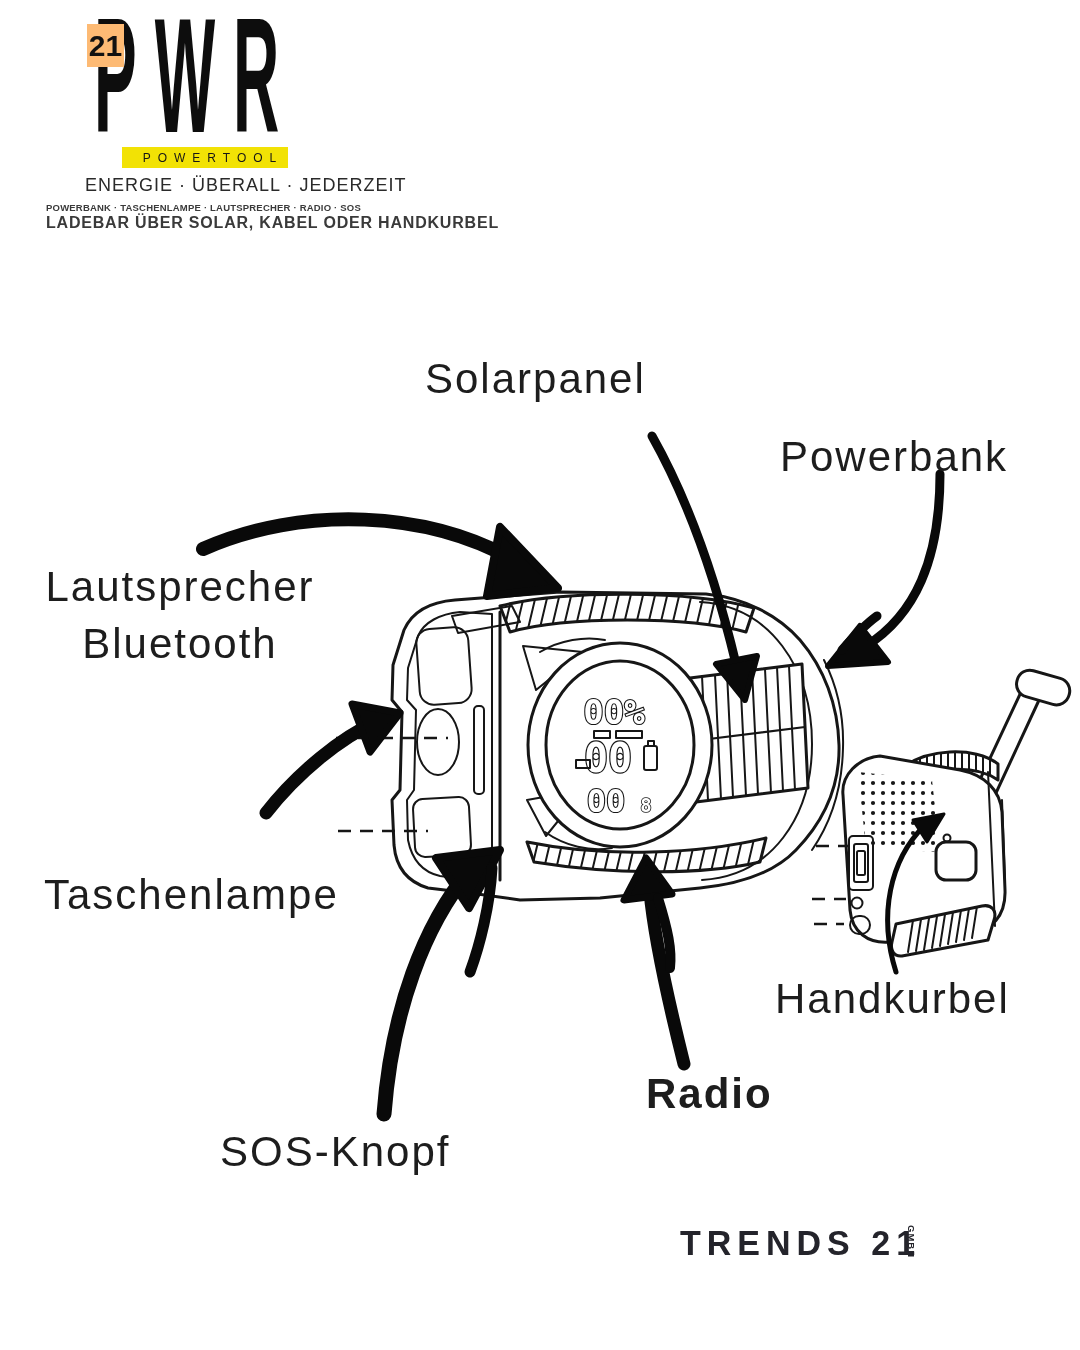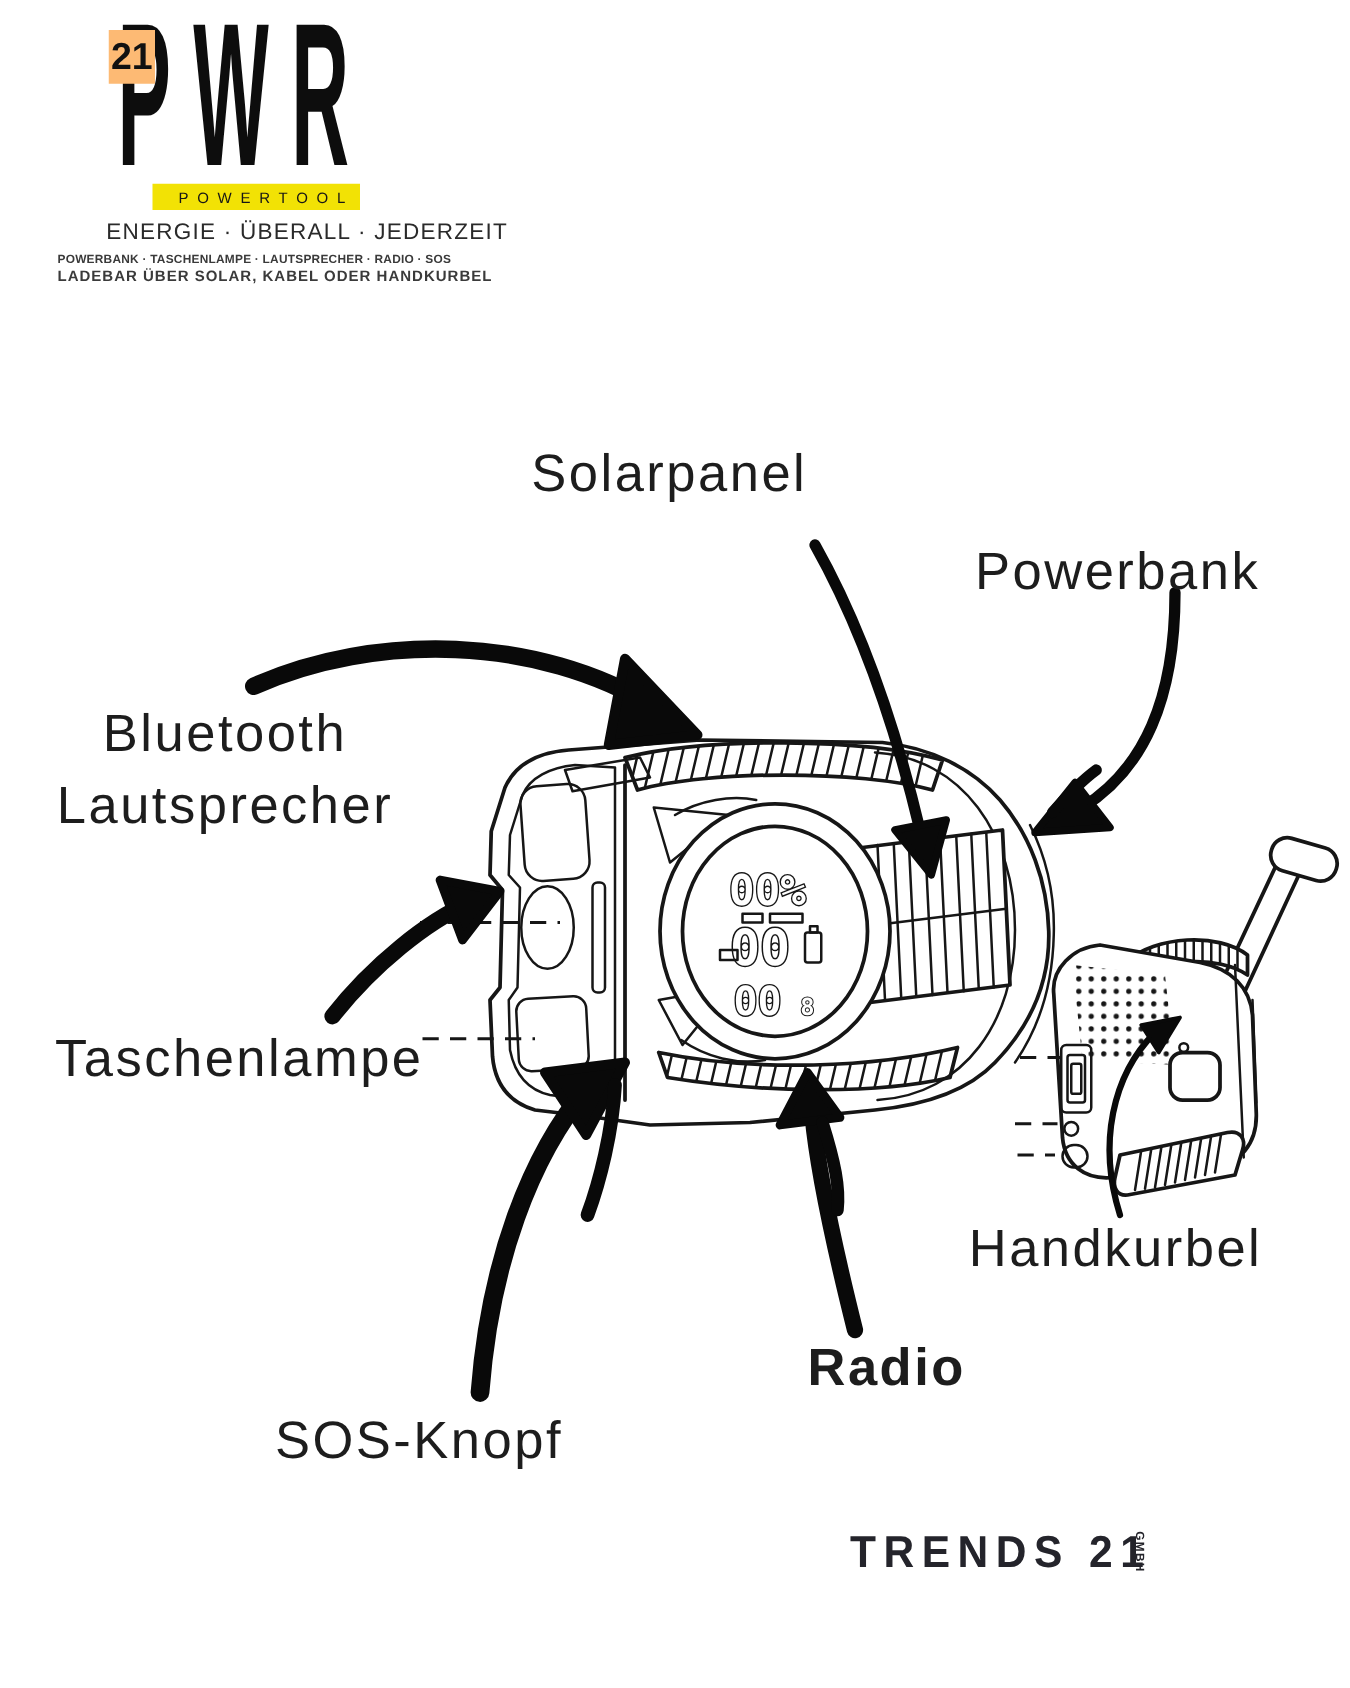--- a/index.html
+++ b/index.html
@@ -30,32 +30,32 @@
   }
   .tagline{
     left:45px;top:175px;font-size:18px;letter-spacing:1px;
     color:#2a2a2a;font-weight:400;white-space:nowrap;margin-left:40px;
   }
   .subline1{
     left:46px;top:202px;font-size:9.5px;letter-spacing:.2px;
     font-weight:700;color:#3a3a3a;white-space:nowrap;
   }
   .subline2{
-    left:46px;top:214px;font-size:12px;letter-spacing:.8px;
+    left:46px;top:214px;font-size:16px;letter-spacing:.8px;
     font-weight:700;color:#3a3a3a;white-space:nowrap;
   }
   
   .feat{
     font-size:42px;font-weight:300;letter-spacing:2px;color:#1d1d1d;
     white-space:nowrap;line-height:1;
   }
   .lbl-solarpanel{left:425px;top:358px;}
   .lbl-powerbank{left:780px;top:436px;}
   .lbl-bluetooth{left:20px;top:558px;width:320px;text-align:center;line-height:57px;}
-  .lbl-taschenlampe{left:44px;top:826px;}
+  .lbl-taschenlampe{left:44px;top:874px;}
   .lbl-sos{left:220px;top:1131px;}
   .lbl-radio{left:646px;top:1073px;font-weight:bold;}
   .lbl-handkurbel{left:775px;top:978px;}
   
   .trends{
     left:680px;top:1222px;font-size:34px;font-weight:700;
     letter-spacing:6px;color:#24242b;white-space:nowrap;transform:scaleY(1.05);transform-origin:left top;
   }
   .gmbh{
     left:906px;top:1225px;font-size:9.5px;font-weight:700;color:#24242b;
@@ -218,22 +218,22 @@
 <div class="abs badge21">21</div>
 <div class="abs pwr">PWR</div>
 <div class="abs powertool-bar">POWERTOOL</div>
 <div class="abs tagline">ENERGIE · ÜBERALL · JEDERZEIT</div>
 <div class="abs subline1">POWERBANK · TASCHENLAMPE · LAUTSPRECHER · RADIO · SOS</div>
 <div class="abs subline2">LADEBAR ÜBER SOLAR, KABEL ODER HANDKURBEL</div>
 
 <div class="abs feat lbl-solarpanel">Solarpanel</div>
 <div class="abs feat lbl-powerbank">Powerbank</div>
 <div class="abs feat lbl-bluetooth">
+  <div>Lautsprecher</div>
   <div>Bluetooth</div>
-  <div>Lautsprecher</div>
 </div>
 <div class="abs feat lbl-taschenlampe">Taschenlampe</div>
 <div class="abs feat lbl-sos">SOS-Knopf</div>
 <div class="abs feat lbl-radio">Radio</div>
 <div class="abs feat lbl-handkurbel">Handkurbel</div>
 
 <div class="abs trends">TRENDS 21</div>
 <div class="abs gmbh">GMBH</div>
 
 </body></html>

